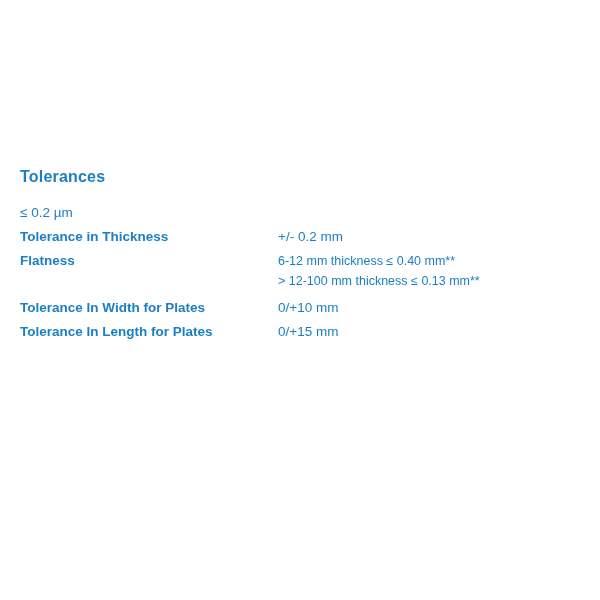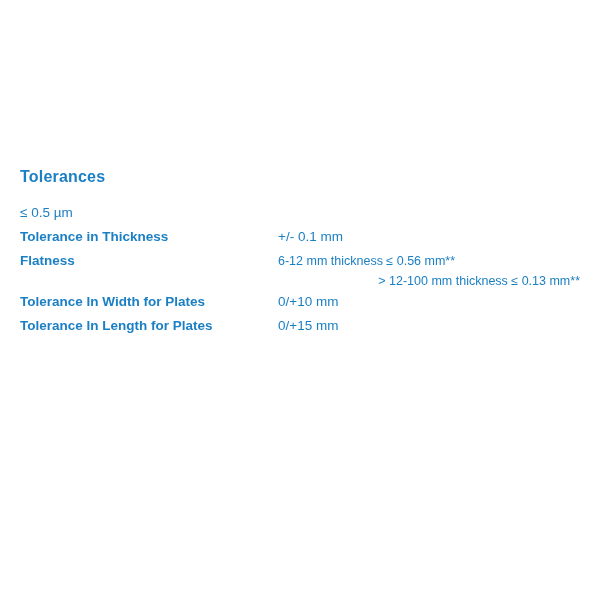--- a/index.html
+++ b/index.html
@@ -62,45 +62,44 @@
   .value.indent {
     margin-left: 258px;
   }
   .sub {
     font-size: 9.5px;
     vertical-align: sub;
     font-weight: bold;
   }
   .subrow {
     display: flex;
-    margin-bottom: 6px;
-    justify-content: flex-end;
+    margin-bottom: 12px;
   }
 </style>
 </head>
 <body>
 
 <div class="sheet">
 
   <div class="title">Tolerances</div>
 
   <div class="table">
 
     <div class="row">
-      <div class="value">≤ 0.5 µm</div>
+      <div class="value">≤ 0.2 µm</div>
     </div>
 
     <div class="row">
       <div class="label">Tolerance in Thickness</div>
-      <div class="value">+/- 0.1 mm</div>
+      <div class="value">+/- 0.2 mm</div>
     </div>
 
     <div class="row tight">
       <div class="label">Flatness</div>
-      <div class="value small">6-12 mm thickness ≤ 0.56 mm**</div>
+      <div class="value small">6-12 mm thickness ≤ 0.40 mm**</div>
     </div>
 
     <div class="subrow">
       <div class="value small indent">&gt; 12-100 mm thickness ≤ 0.13 mm**</div>
     </div>
 
     <div class="row">
       <div class="label">Tolerance In Width for Plates</div>
       <div class="value">0/+10 mm</div>
     </div>

